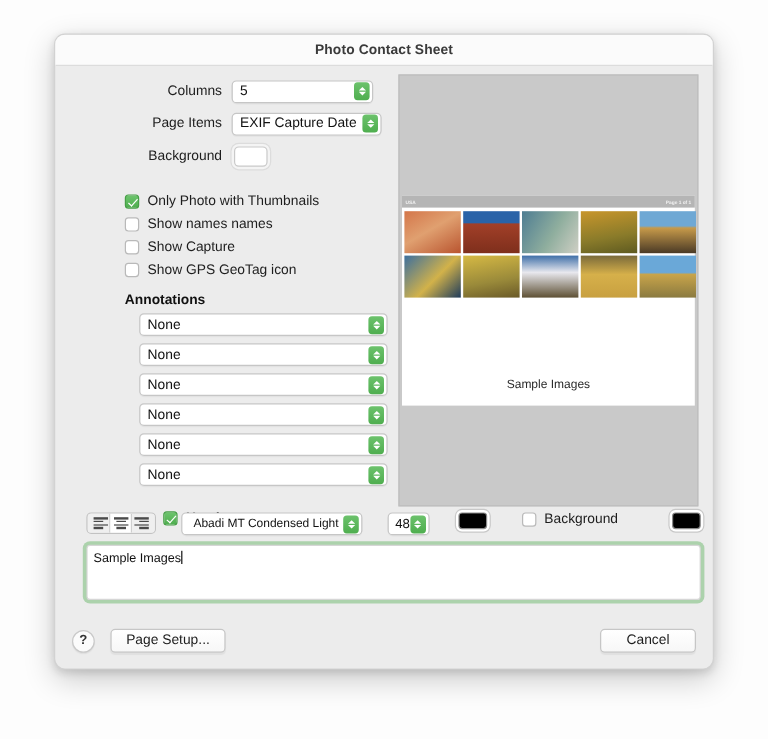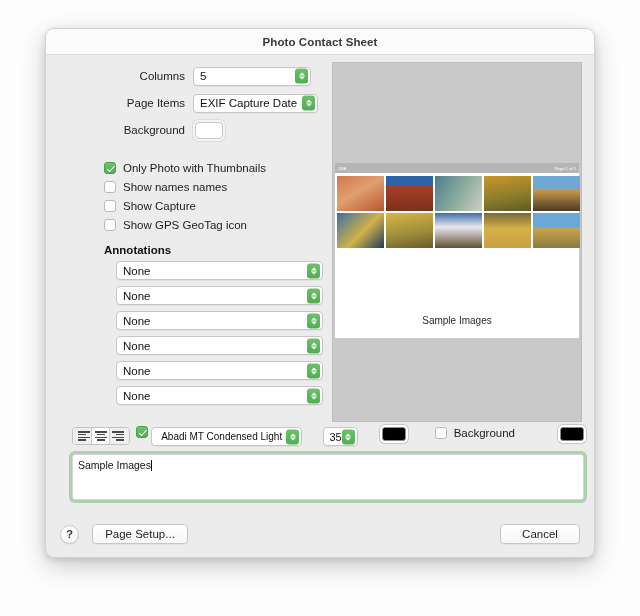--- a/index.html
+++ b/index.html
@@ -412,21 +412,21 @@
 
         <div class="popup fontpopup">
           <span class="val">Abadi MT Condensed Light</span>
           <span class="stepper">
               <i class="chev up"></i>
               <i class="chev down"></i>
             </span>
         </div>
 
         <div class="popup sizepopup">
-          <span class="val">35</span>
+          <span class="val">48</span>
           <span class="stepper">
               <i class="chev up"></i>
               <i class="chev down"></i>
             </span>
         </div>
 
         <span class="swatch-black"></span>
 
         <span class="bgchk">
           <span class="chk"></span>

